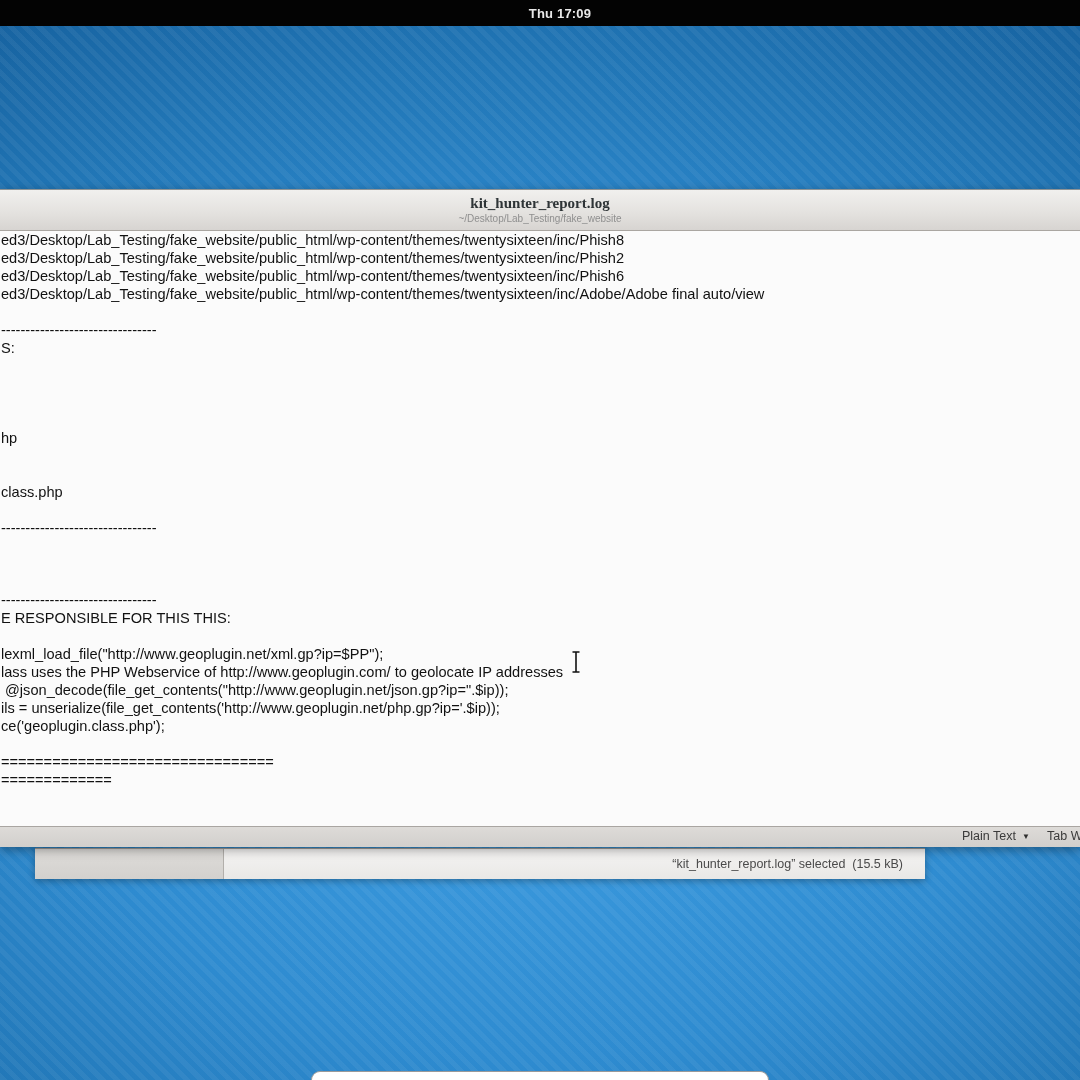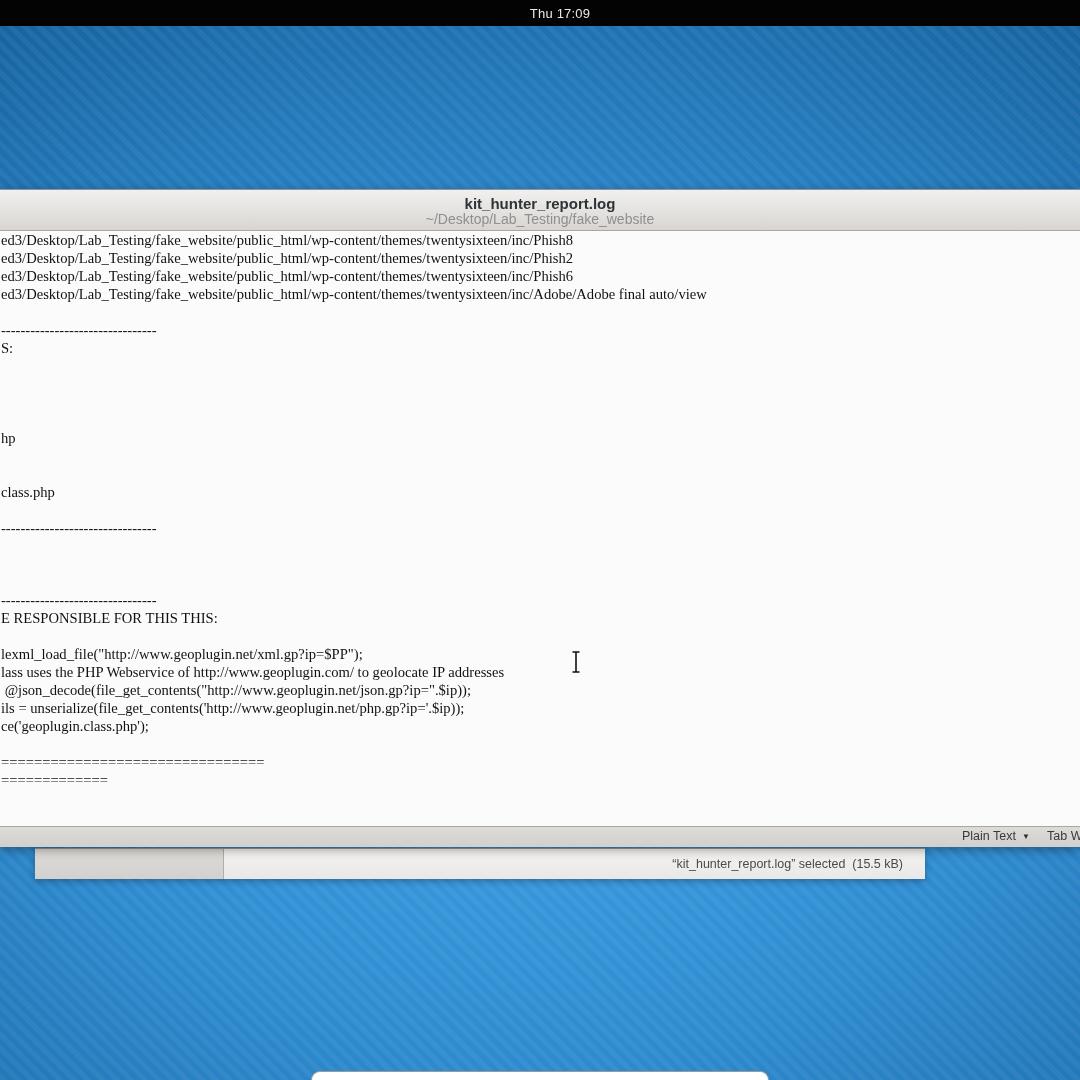--- a/index.html
+++ b/index.html
@@ -12,41 +12,41 @@
     background:
       repeating-linear-gradient(45deg, rgba(255,255,255,0.05) 0 5px, rgba(255,255,255,0) 5px 10px),
       radial-gradient(ellipse 95% 75% at 50% 62%, #42a2e6 0%, #2e8bd0 48%, #2176b6 75%, #155f9c 100%);
   }
 
   
   .top-bar {
     position: absolute; left: 0; top: 0; width: 1080px; height: 26px; z-index: 5;
     background: #030303; display: flex; align-items: center; justify-content: center;
   }
-  .clock { color: #e8e8e8; font-size: 13px; font-weight: 400; letter-spacing: 0.2px; cursor: default; margin-left: 40px; }
+  .clock { color: #e8e8e8; font-size: 13px; font-weight: 700; letter-spacing: 0.2px; cursor: default; margin-left: 40px; }
 
   
   .editor-window {
     position: absolute; left: 0; top: 189px; width: 1080px; height: 658px; z-index: 3;
     box-shadow: 0 3px 10px rgba(0,0,0,0.35);
   }
   .titlebar {
     height: 42px; border-top: 1px solid #8f9496; border-bottom: 1px solid #aaa6a1;
     background: linear-gradient(#f1f0ee, #e3e1de 60%, #d7d4d1);
     display: flex; flex-direction: column; align-items: center; justify-content: center;
   }
-  .titlebar .title { font-size: 15px; font-weight: 700; color: #2e3436; line-height: 17px; }
-  .titlebar .subtitle { font-size: 14px; color: #8f8f8f; line-height: 14px; }
+  .titlebar .title { font-size: 15px; font-weight: 700; color: #2e3436; line-height: 17px; font-family: Liberation Serif, serif; }
+  .titlebar .subtitle { font-size: 10px; color: #8f8f8f; line-height: 14px; }
 
   .text-area {
     height: 595px; background: #fbfbfb; overflow: hidden; position: relative;
     padding: 0 0 0 1px; cursor: text;
   }
   .code-line {
-    font-family: Liberation Serif, serif; font-size: 14.6px; line-height: 18px;
+    font-family: Liberation Sans, sans-serif; font-size: 14.6px; line-height: 18px;
     color: #111; white-space: pre;
   }
 
   .editor-statusbar {
     height: 21px; background: linear-gradient(#dddbd8, #d2cfcc);
     border-top: 1px solid #a9a5a1; position: relative; overflow: hidden;
     font-size: 12.5px; color: #3a3a3a;
   }
   .lang-btn { position: absolute; left: 962px; top: 2px; display: flex; align-items: center; gap: 6px; cursor: pointer; }
   .lang-btn .arrow { font-size: 8px; color: #2f2f2f; }

